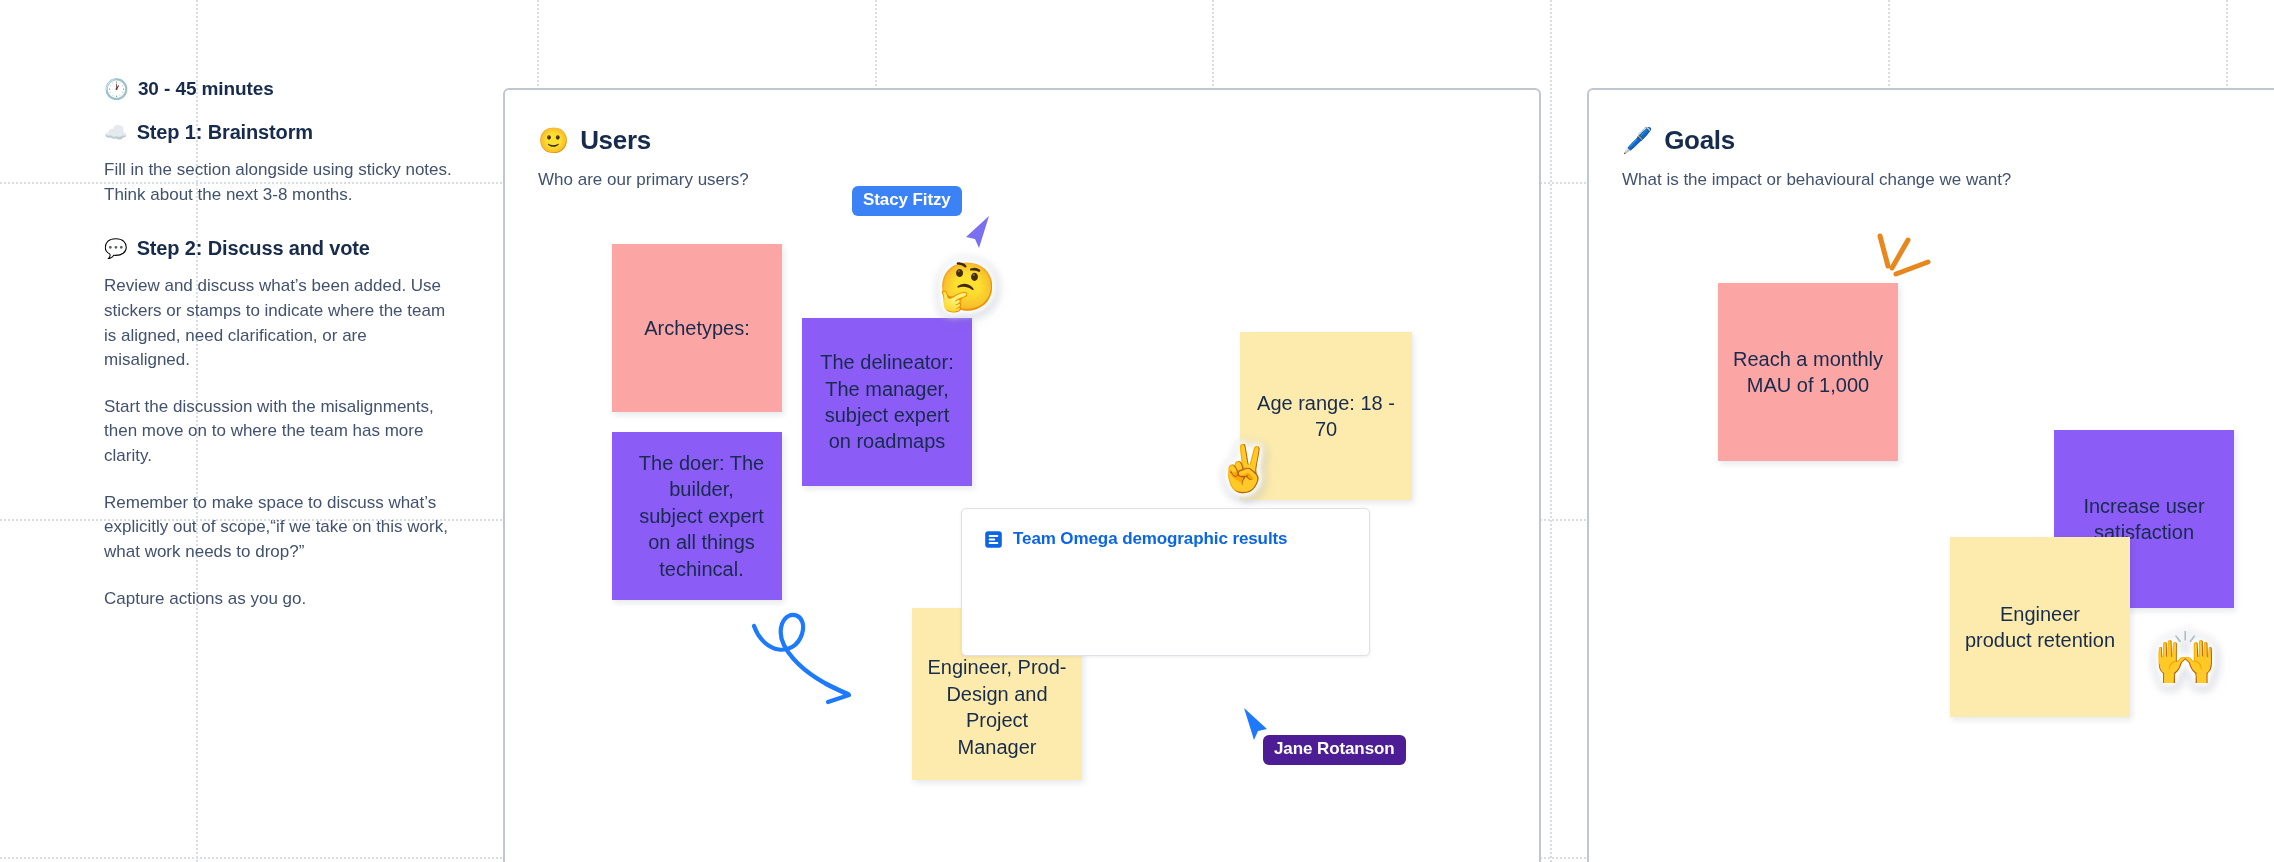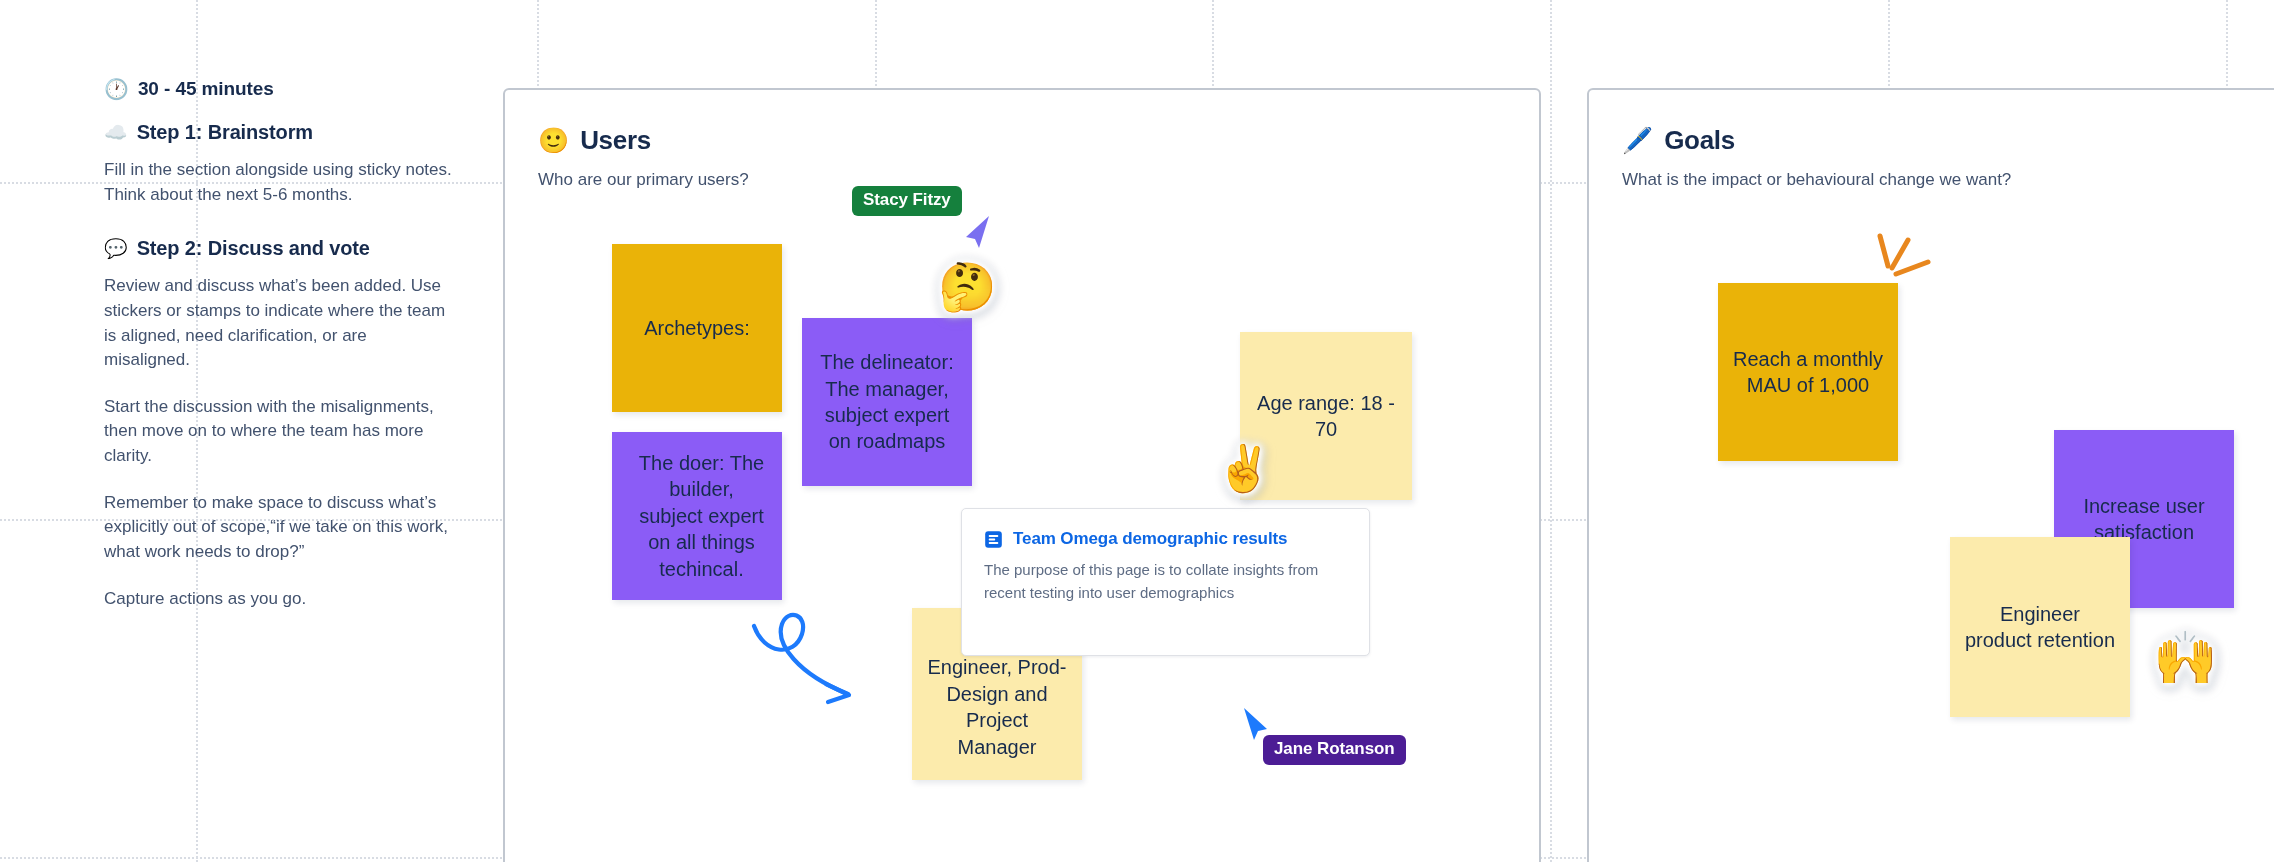--- a/index.html
+++ b/index.html
@@ -120,21 +120,21 @@
     align-items: center;
     justify-content: center;
     text-align: center;
     box-sizing: border-box;
     padding: 10px 14px;
     font-size: 20px;
     line-height: 1.32;
     color: #172b4d;
     box-shadow: 2px 3px 6px rgba(9,30,66,0.10);
   }
-  .sticky.blue   { background: #eab308; }
+  .sticky.blue   { background: #fca5a5; }
   .sticky.yellow { background: #fcebac; }
   .sticky.peach  { background: #8b5cf6; }
 
   
   .sticker {
     position: absolute;
     font-size: 46px;
     line-height: 1;
     filter: drop-shadow(0 0 3px #ffffff) drop-shadow(0 0 3px #ffffff)
             drop-shadow(0 0 4px #ffffff) drop-shadow(1px 2px 3px rgba(9,30,66,0.25));
@@ -179,21 +179,21 @@
   .cursor-label {
     position: absolute;
     white-space: nowrap;
     padding: 4px 11px 6px 11px;
     border-radius: 6px;
     color: #ffffff;
     font-size: 17px;
     font-weight: bold;
     letter-spacing: -0.1px;
   }
-  .cursor-label.purple { background: #15803d; }
+  .cursor-label.purple { background: #3b82f6; }
   .cursor-label.blue   { background: #4c1d95; }
   .cursor-arrow { position: absolute; }
 
   
   .draw { position: absolute; pointer-events: none; }
 </style>
 </head>
 <body>
 
 <div id="canvas">
@@ -215,21 +215,21 @@
       <span class="emoji">🕐</span>
       <span class="duration-text">30 - 45 minutes</span>
     </div>
 
 
     <div class="step-block">
       <div class="step-head">
         <span class="emoji">☁️</span>
         <span class="step-head-text">Step 1: Brainstorm</span>
       </div>
-      <p class="body-para">Fill in the section alongside using sticky notes. Think about the next 5-6 months.</p>
+      <p class="body-para">Fill in the section alongside using sticky notes. Think about the next 3-8 months.</p>
     </div>
 
     <div class="step-block">
       <div class="step-head">
         <span class="emoji">💬</span>
         <span class="step-head-text">Step 2: Discuss and vote</span>
       </div>
       <p class="body-para">Review and discuss what’s been added. Use stickers or stamps to indicate where the team is aligned, need clarification, or are misaligned.</p>
       <p class="body-para">Start the discussion with the misalignments, then move on to where the team has more clarity.</p>
       <p class="body-para">Remember to make space to discuss what’s explicitly out of scope,“if we take on this work, what work needs to drop?”</p>
@@ -290,21 +290,20 @@
     <div class="link-card-inner">
       <div class="link-title-row">
         <svg class="doc-icon" viewBox="0 0 16 16">
           <rect x="1" y="1" width="14" height="14" rx="2.5" fill="#0c66e4"></rect>
           <rect x="4" y="4.2" width="8" height="1.6" rx="0.6" fill="#ffffff"></rect>
           <rect x="4" y="7.2" width="5.4" height="1.6" rx="0.6" fill="#ffffff"></rect>
           <rect x="4" y="10.2" width="8" height="1.6" rx="0.6" fill="#ffffff"></rect>
         </svg>
         <span class="link-title">Team Omega demographic results</span>
       </div>
-      <div class="link-desc">The purpose of this page is to collate insights from recent testing into user demographics</div>
     </div>
   </div>
 
   <span class="sticker" style="left:938px; top:263px; font-size:47px;">🤔</span>
 
   <span class="sticker" style="left:1216px; top:446px; font-size:45px;">✌️</span>
 
   <span class="sticker" style="left:2153px; top:632px; font-size:52px;">🙌</span>
 
   <svg class="draw" style="left:748px; top:598px; width:190px; height:120px;" viewBox="0 0 190 120">

